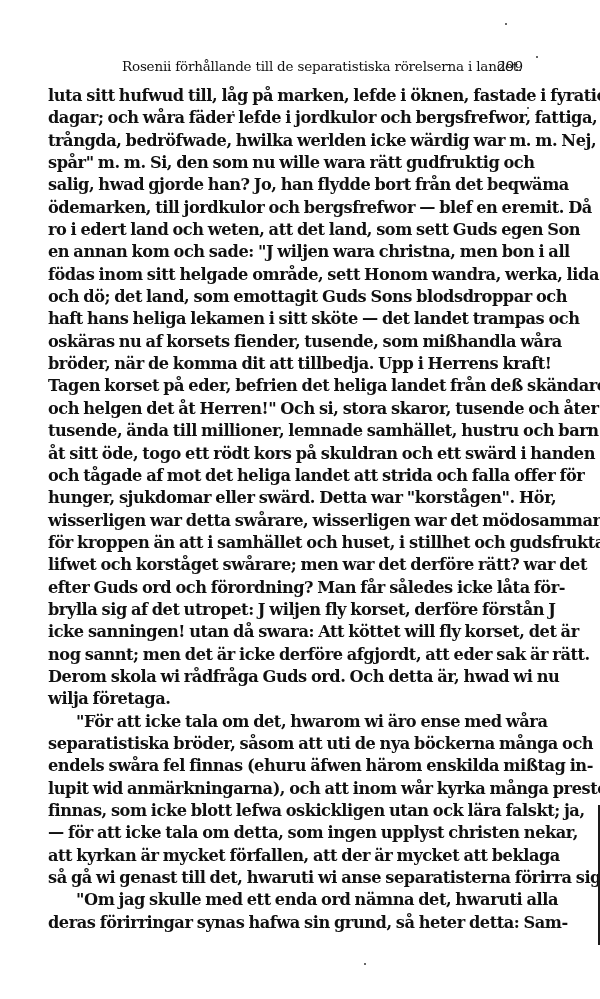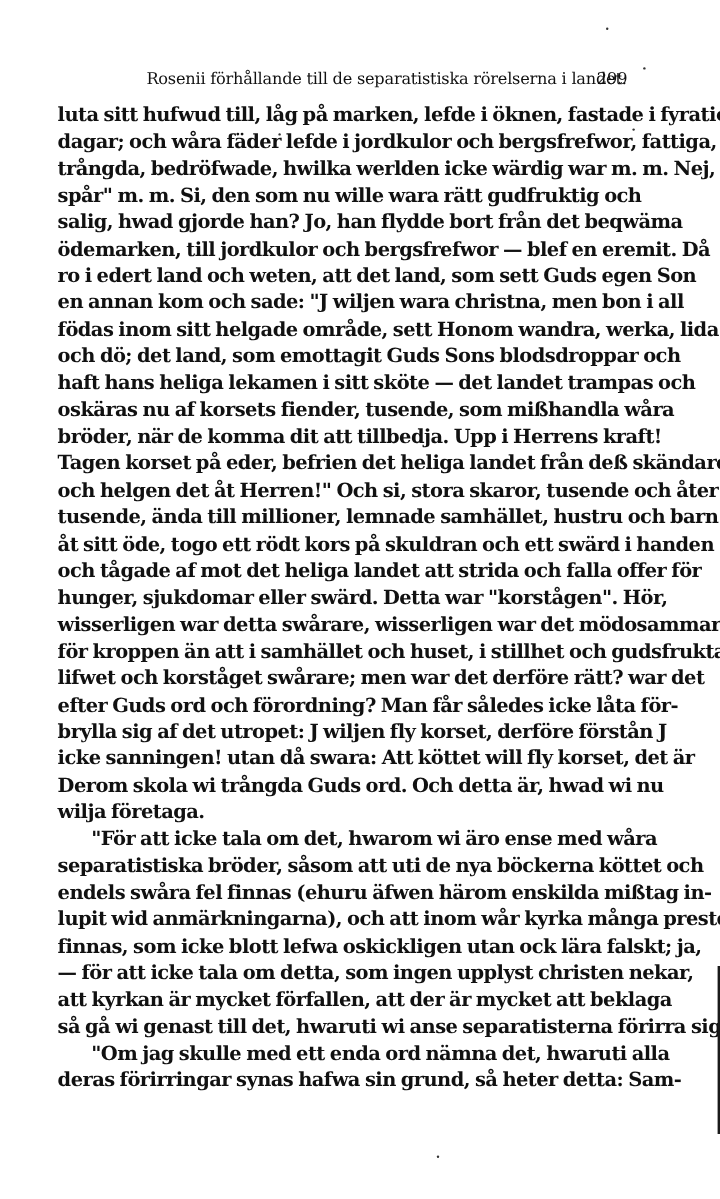--- a/index.html
+++ b/index.html
@@ -113,24 +113,25 @@
     <span class="line">tusende, ända till millioner, lemnade samhället, hustru och barn</span>
     <span class="line">åt sitt öde, togo ett rödt kors på skuldran och ett swärd i handen</span>
     <span class="line">och tågade af mot det heliga landet att strida och falla offer för</span>
     <span class="line">hunger, sjukdomar eller swärd. Detta war "korstågen". Hör,</span>
     <span class="line">wisserligen war detta swårare, wisserligen war det mödosammare</span>
     <span class="line">för kroppen än att i samhället och huset, i stillhet och gudsfruktan,</span>
     <span class="line">lifwet och korståget swårare; men war det derföre rätt? war det</span>
     <span class="line">efter Guds ord och förordning? Man får således icke låta för-</span>
     <span class="line">brylla sig af det utropet: J wiljen fly korset, derföre förstån J</span>
     <span class="line">icke sanningen! utan då swara: Att köttet will fly korset, det är</span>
-    <span class="line">Derom skola wi trångda Guds ord. Och detta är, hwad wi nu</span>
+    <span class="line">nog sannt; men det är icke derföre afgjordt, att eder sak är rätt.</span>
+    <span class="line">Derom skola wi rådfråga Guds ord. Och detta är, hwad wi nu</span>
     <span class="line last">wilja företaga.</span>
     <span class="line indent">"För att icke tala om det, hwarom wi äro ense med wåra</span>
-    <span class="line">separatistiska bröder, såsom att uti de nya böckerna köttet och</span>
+    <span class="line">separatistiska bröder, såsom att uti de nya böckerna många och</span>
     <span class="line">endels swåra fel finnas (ehuru äfwen härom enskilda mißtag in-</span>
     <span class="line">lupit wid anmärkningarna), och att inom wår kyrka många prester</span>
     <span class="line">finnas, som icke blott lefwa oskickligen utan ock lära falskt; ja,</span>
     <span class="line">— för att icke tala om detta, som ingen upplyst christen nekar,</span>
     <span class="line">att kyrkan är mycket förfallen, att der är mycket att beklaga</span>
     <span class="line">så gå wi genast till det, hwaruti wi anse separatisterna förirra sig.</span>
     <span class="line indent">"Om jag skulle med ett enda ord nämna det, hwaruti alla</span>
     <span class="line">deras förirringar synas hafwa sin grund, så heter detta: Sam-</span>
 
   </div>

